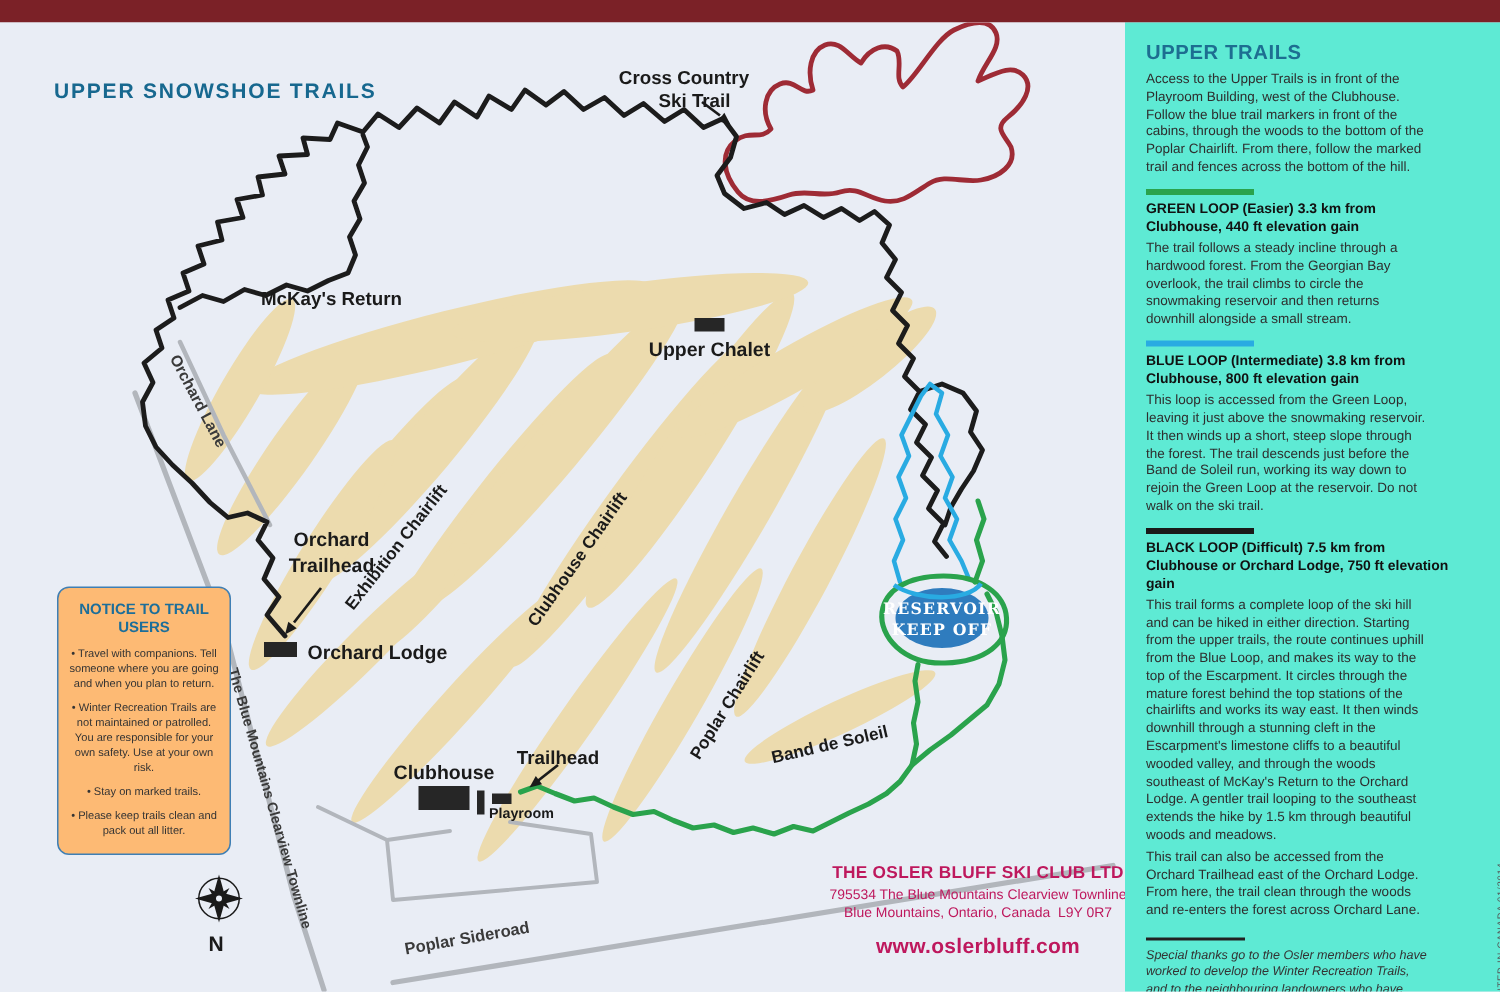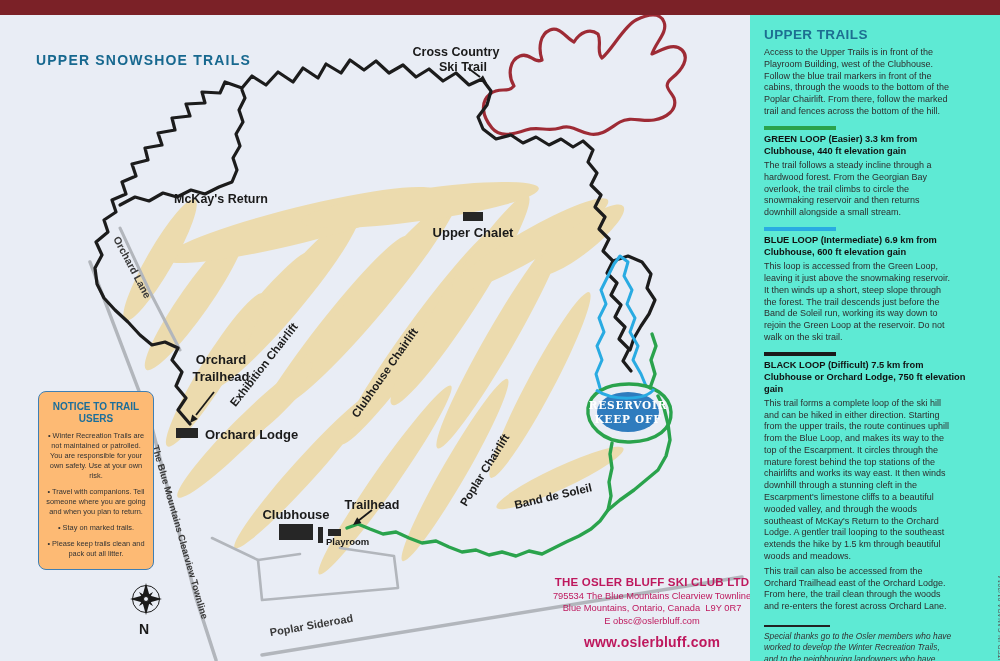--- a/index.html
+++ b/index.html
@@ -159,46 +159,45 @@
     <text x="554" y="500" font-size="11.5" text-anchor="middle" transform="rotate(-13 554 500)">Band de Soleil</text>
     <text class="road-label" x="129" y="269" font-size="10.5" text-anchor="middle" transform="rotate(62 129 269)">Orchard Lane</text>
     <text class="road-label" x="177" y="533" font-size="9.5" text-anchor="middle" transform="rotate(74 177 533)">The Blue Mountains Clearview Townline</text>
     <text class="road-label" x="312" y="629" font-size="11" text-anchor="middle" transform="rotate(-10 312 629)">Poplar Sideroad</text>
   </svg>
 
   <div class="map-title">UPPER SNOWSHOE TRAILS</div>
 
   <div class="notice-box">
     <div class="notice-title">NOTICE TO TRAIL USERS</div>
+    <div class="notice-item">• Travel with companions. Tell someone where you are going and when you plan to return.</div>
     <div class="notice-item">• Winter Recreation Trails are not maintained or patrolled. You are responsible for your own safety. Use at your own risk.</div>
-    <div class="notice-item">• Travel with companions. Tell someone where you are going and when you plan to return.</div>
     <div class="notice-item">• Stay on marked trails.</div>
     <div class="notice-item">• Please keep trails clean and pack out all litter.</div>
   </div>
 
   <div class="contact">
     <div class="contact-name">THE OSLER BLUFF SKI CLUB LTD</div>
     <div class="contact-line">795534 The Blue Mountains Clearview Townline</div>
     <div class="contact-line">Blue Mountains, Ontario, Canada&nbsp;&nbsp;L9Y 0R7</div>
-    <div class="contact-line">E obsc@oslerbluff.com</div>
     <div class="contact-web">www.oslerbluff.com</div>
   </div>
 </div>
 
 <div class="panel">
   <div class="panel-inner">
     <h1>UPPER TRAILS</h1>
     <p>Access to the Upper Trails is in front of the Playroom Building, west of the Clubhouse. Follow the blue trail markers in front of the cabins, through the woods to the bottom of the Poplar Chairlift. From there, follow the marked trail and fences across the bottom of the hill.</p>
 
     <div class="sec-bar bar-green"></div>
     <h2>GREEN LOOP (Easier) 3.3 km from Clubhouse, 440 ft elevation gain</h2>
     <p>The trail follows a steady incline through a hardwood forest. From the Georgian Bay overlook, the trail climbs to circle the snowmaking reservoir and then returns downhill alongside a small stream.</p>
 
     <div class="sec-bar bar-blue"></div>
-    <h2>BLUE LOOP (Intermediate) 6.9 km from Clubhouse, 600 ft elevation gain</h2>
+    <h2>BLUE LOOP (Intermediate) 3.8 km from Clubhouse, 800 ft elevation gain</h2>
     <p>This loop is accessed from the Green Loop, leaving it just above the snowmaking reservoir. It then winds up a short, steep slope through the forest. The trail descends just before the Band de Soleil run, working its way down to rejoin the Green Loop at the reservoir. Do not walk on the ski trail.</p>
 
     <div class="sec-bar bar-black"></div>
     <h2>BLACK LOOP (Difficult) 7.5 km from Clubhouse or Orchard Lodge, 750 ft elevation gain</h2>
     <p>This trail forms a complete loop of the ski hill and can be hiked in either direction. Starting from the upper trails, the route continues uphill from the Blue Loop, and makes its way to the top of the Escarpment. It circles through the mature forest behind the top stations of the chairlifts and works its way east. It then winds downhill through a stunning cleft in the Escarpment's limestone cliffs to a beautiful wooded valley, and through the woods southeast of McKay's Return to the Orchard Lodge. A gentler trail looping to the southeast extends the hike by 1.5 km through beautiful woods and meadows.</p>
     <p>This trail can also be accessed from the Orchard Trailhead east of the Orchard Lodge. From here, the trail clean through the woods and re-enters the forest across Orchard Lane.</p>
 
     <div class="divider"></div>
     <p class="thanks">Special thanks go to the Osler members who have worked to develop the Winter Recreation Trails, and to the neighbouring landowners who have provided access on their property. Please use the trails with care and respect.</p>
   </div>

